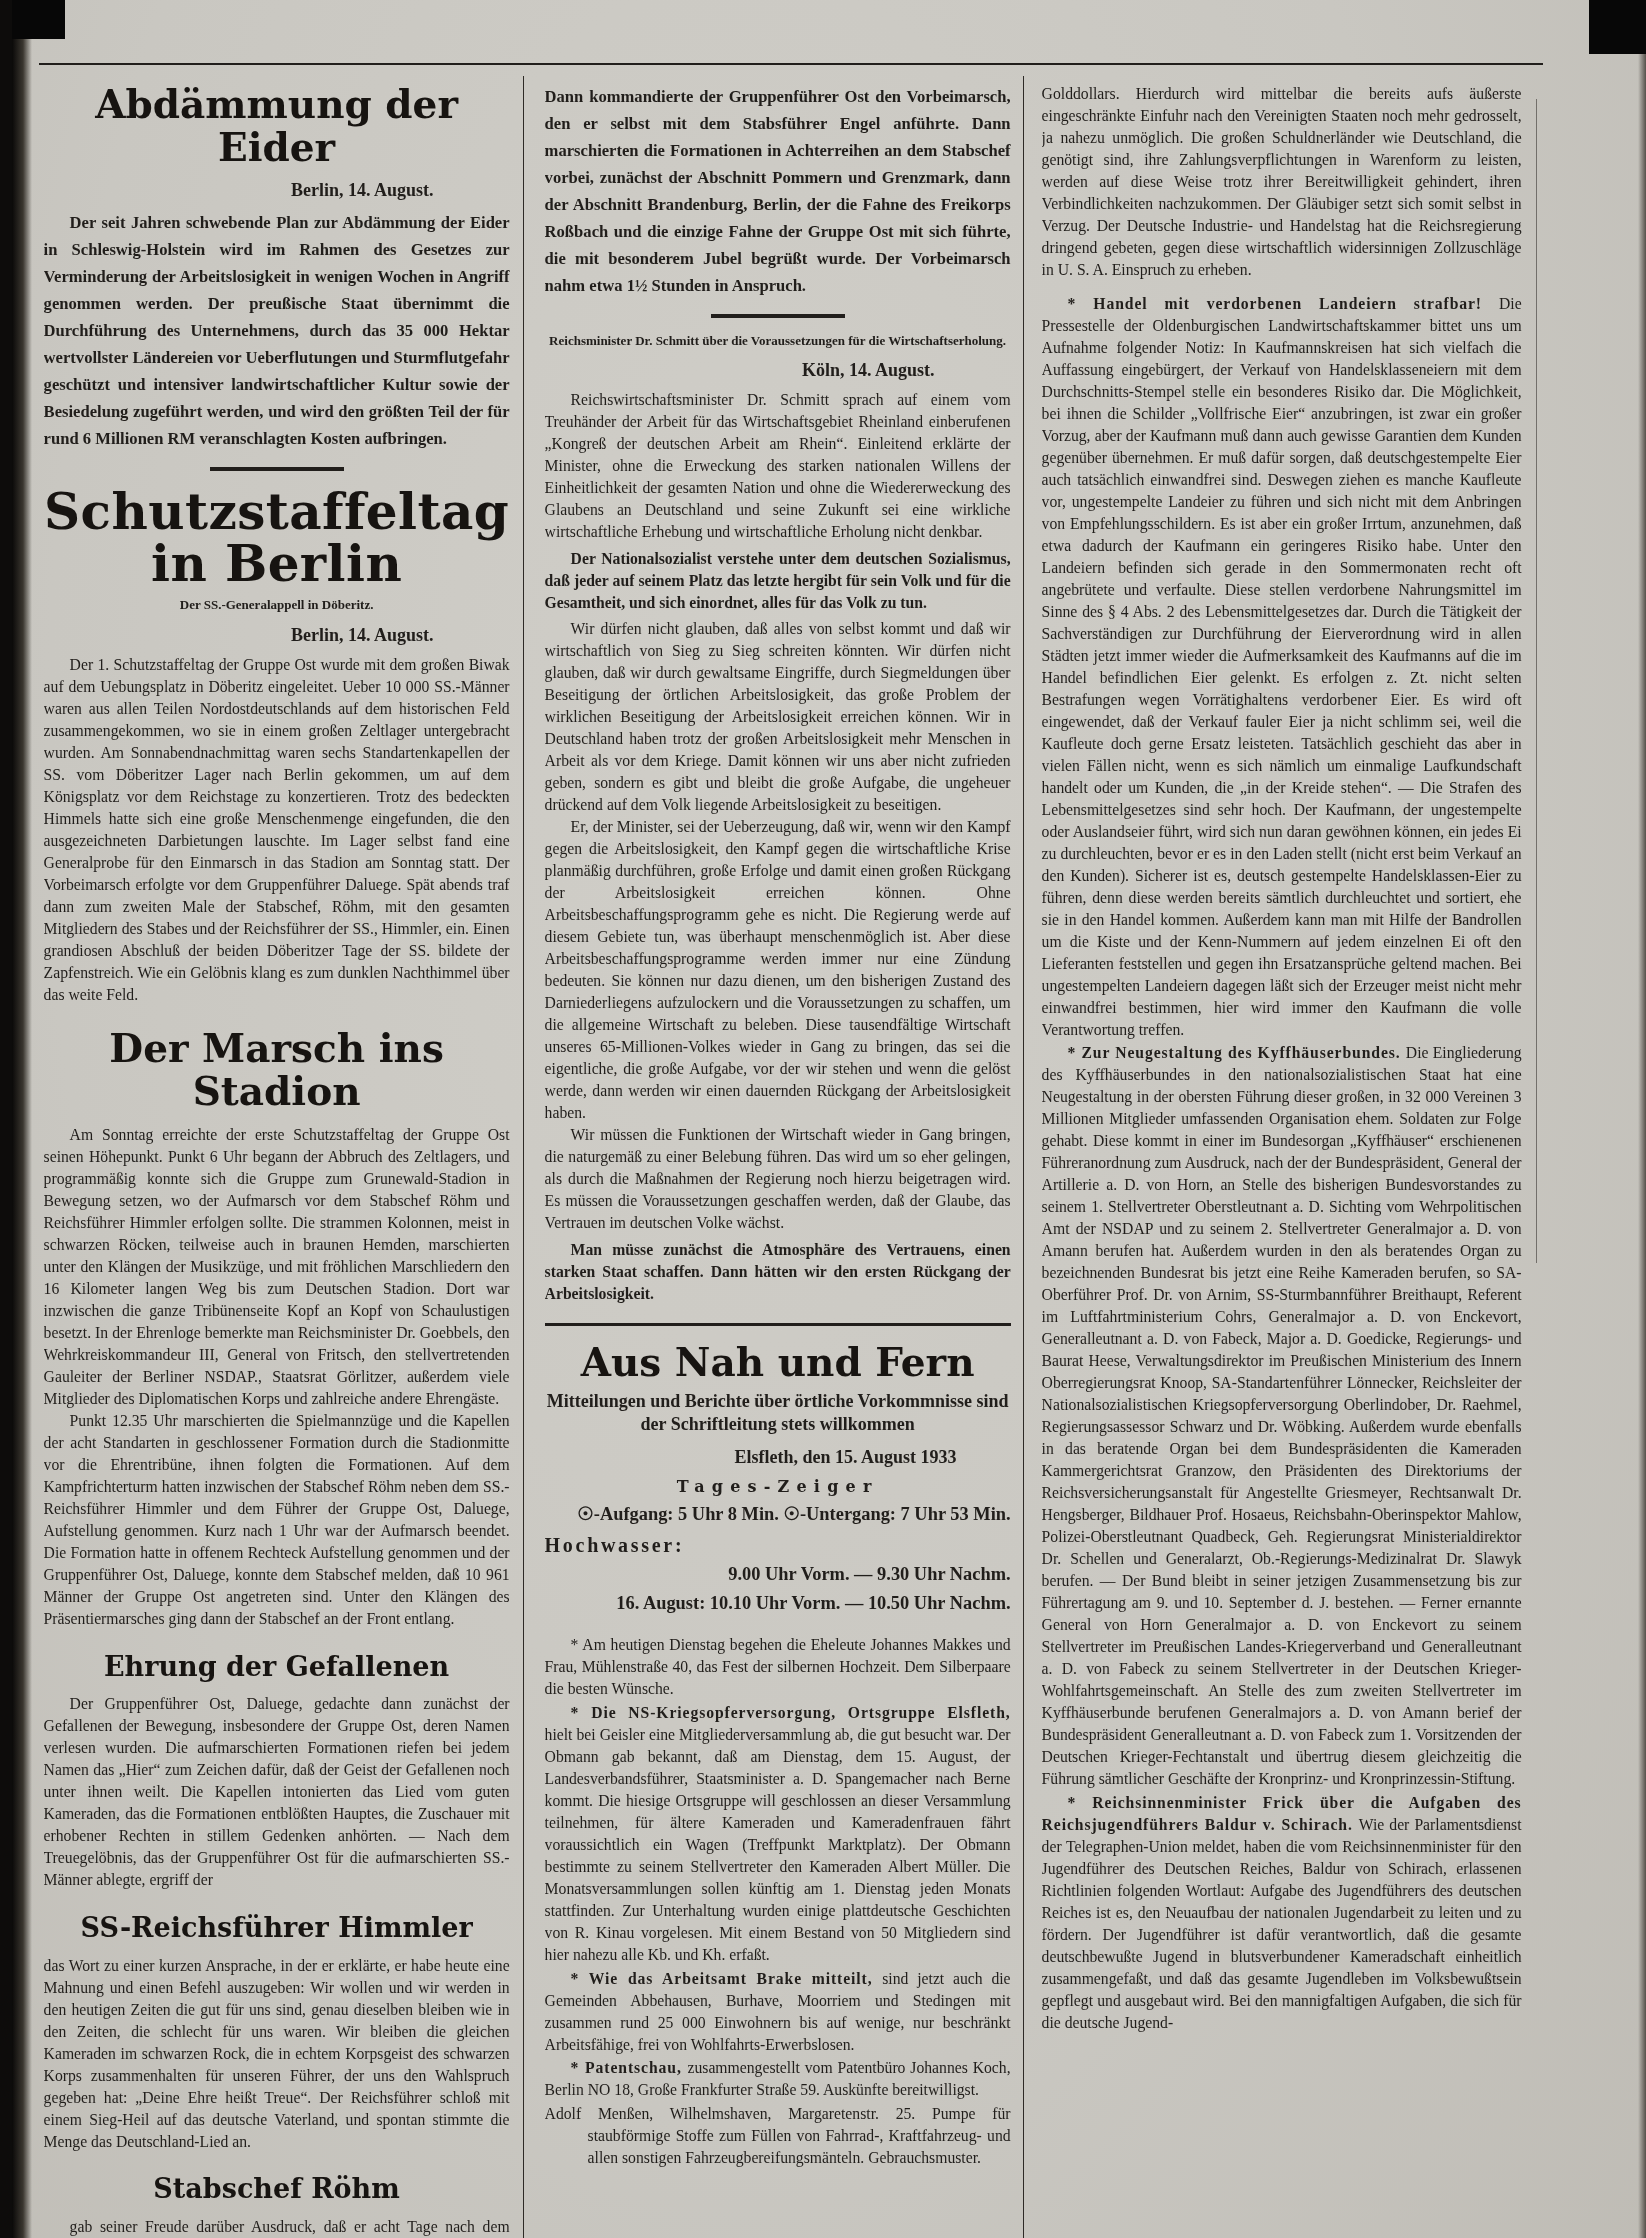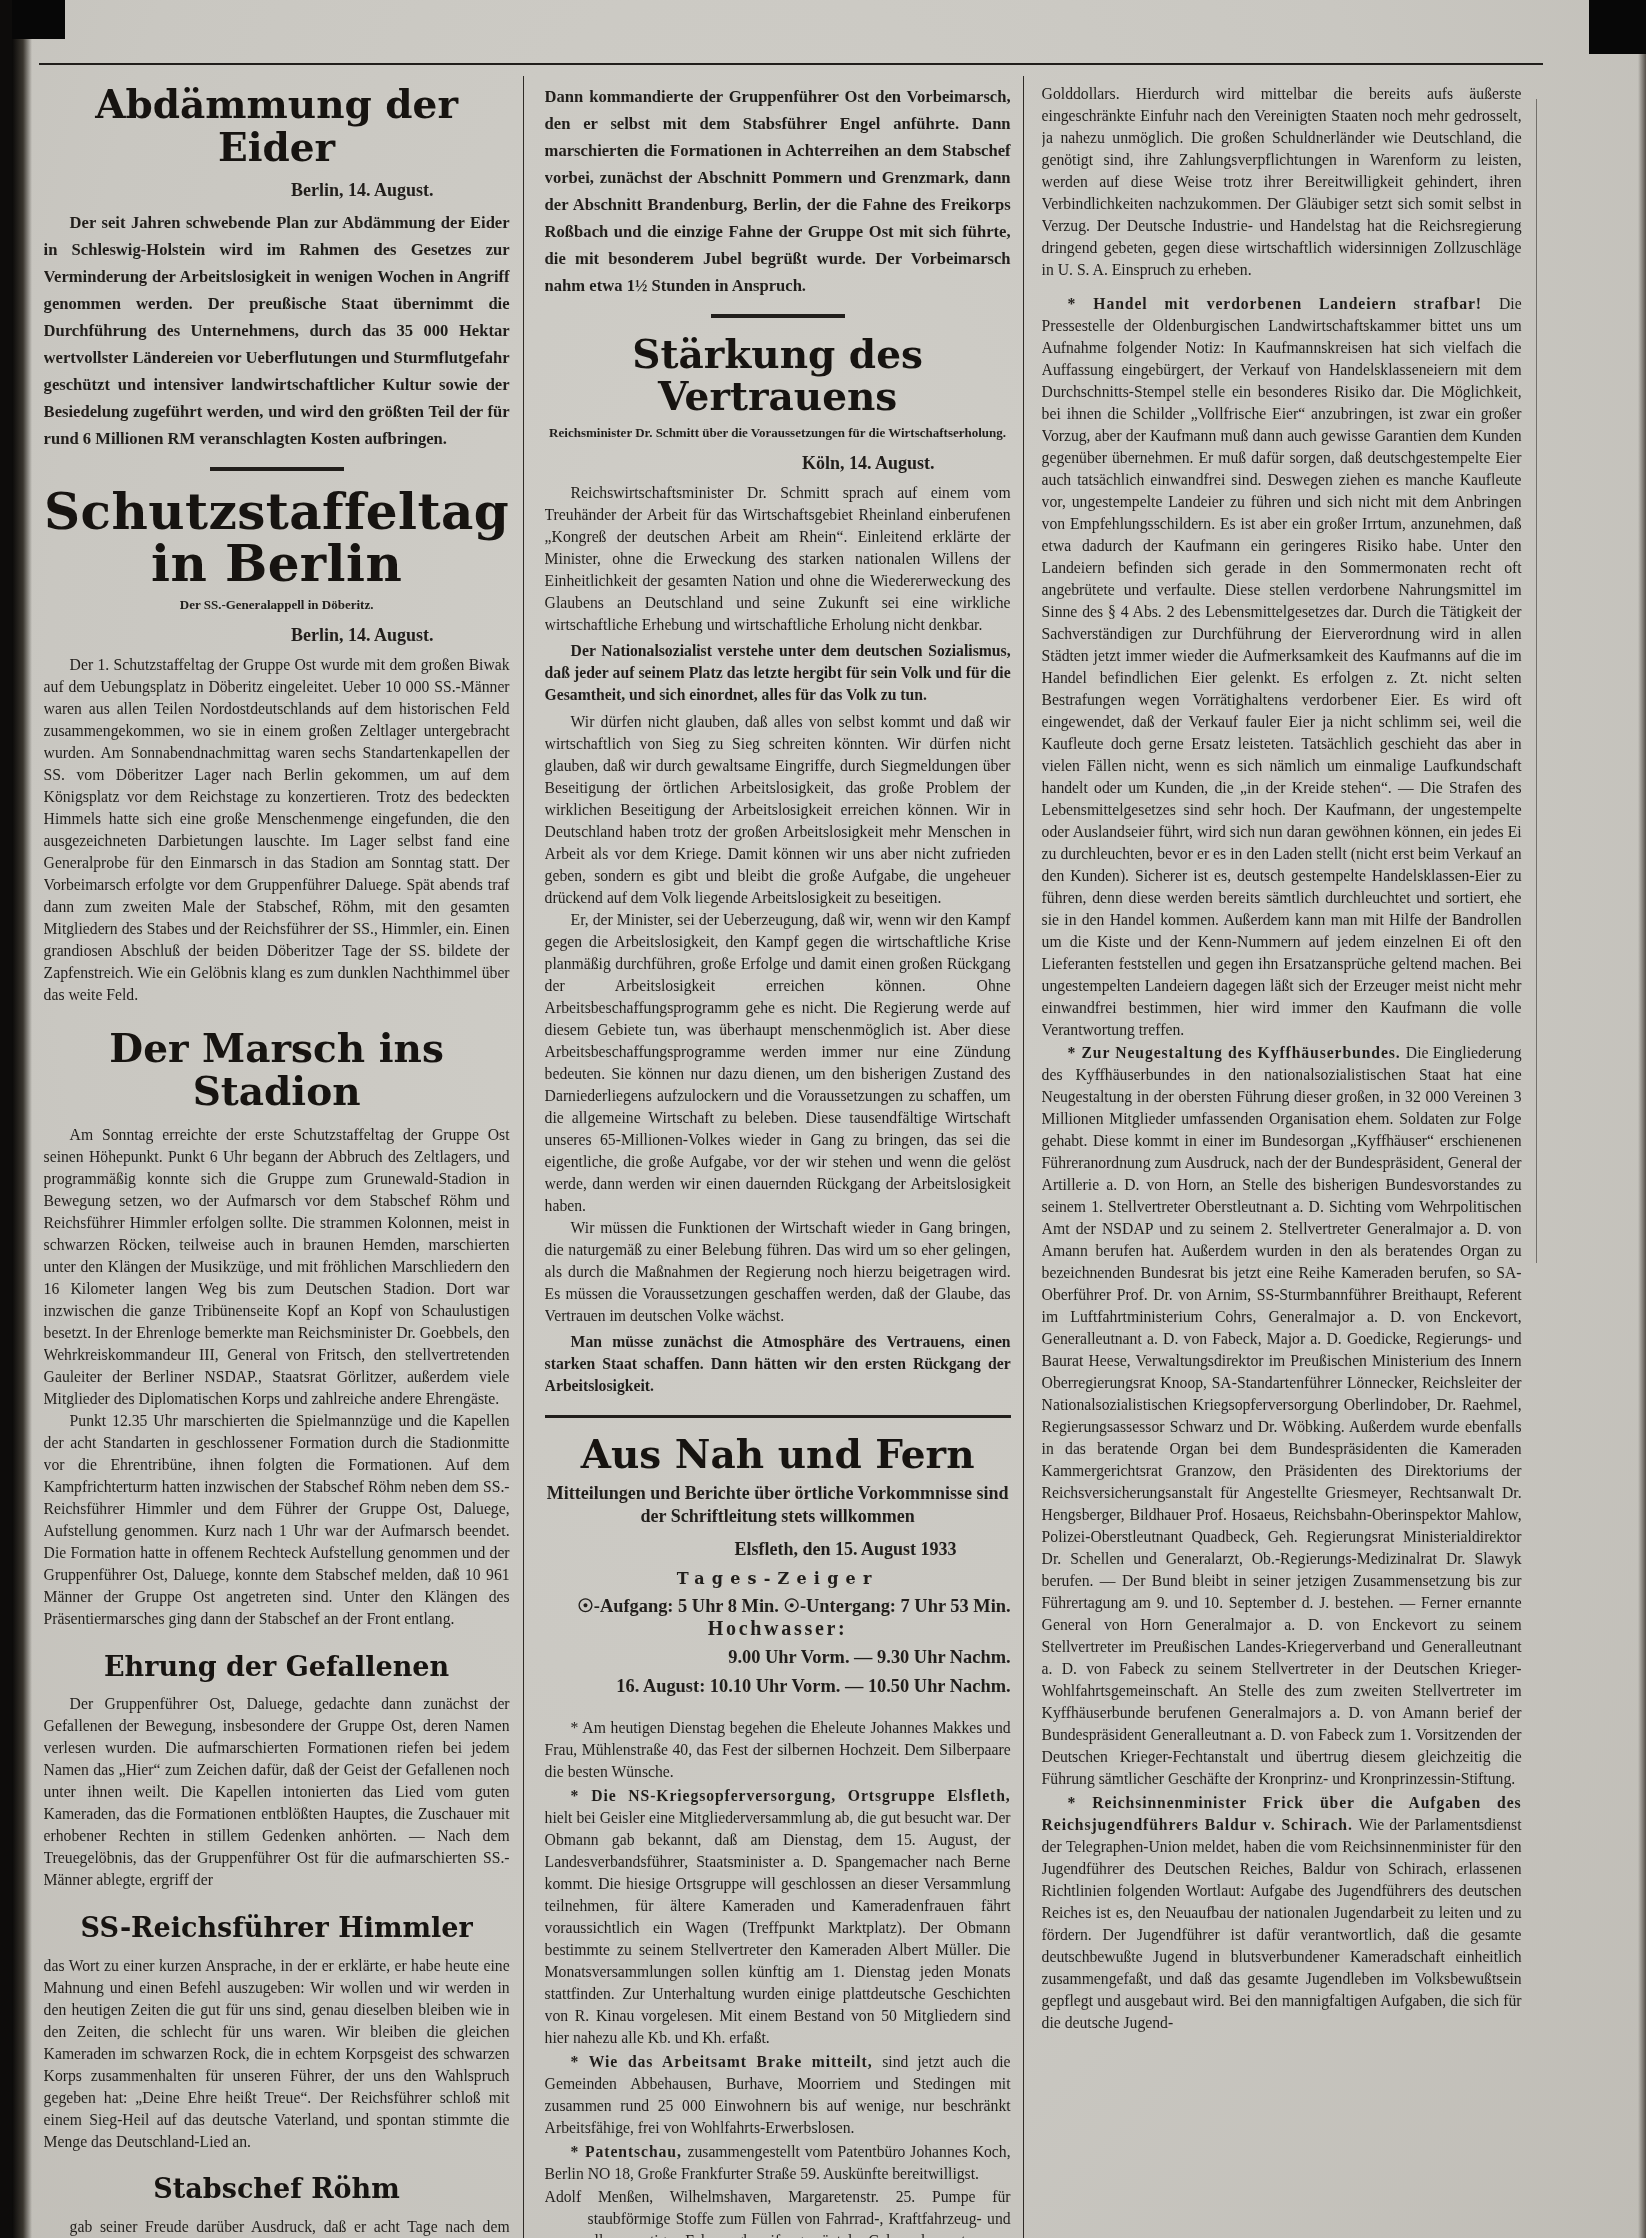--- a/index.html
+++ b/index.html
@@ -54,21 +54,21 @@
   .subhead{font-weight:bold;font-size:13px;line-height:1.25;text-align:center;margin-top:6.3px;}
   .dateline{font-weight:bold;font-size:18px;text-align:right;padding-right:76px;margin:11.6px 0 8px 0;}
   .dateline.center{padding-right:54px;text-align:right;}
   .divider-short{width:134px;height:3.6px;background:var(--ink);margin:15px auto;}
   .rule-heavy{width:100%;height:3.1px;background:var(--ink);margin:18px 0 15px 0;}
   .spacer-sm{height:11.6px;}
   .spacer-md{height:19.7px;}
   .tz-head{font-family:"DejaVu Serif",serif;font-weight:bold;font-size:16px;letter-spacing:7.2px;
     text-align:center;margin-top:9px;}
   .tz-line{font-weight:bold;font-size:18.4px;text-align:right;text-indent:0;margin-top:7.2px;}
-  .tz-sub{font-weight:bold;font-size:20px;text-align:center;text-indent:0;letter-spacing:2.7px;}
+  .tz-sub{font-weight:bold;font-size:20px;text-align:left;text-indent:0;margin-top:9px;letter-spacing:2.7px;}
   .emph{font-weight:bold;text-indent:26px;margin:4.5px 0;}
   .headings-gap{margin-top:20.6px;}
 </style>
 </head>
 <body>
 
 <div class="paper">
 
   <div class="masthead-rule"></div>
   <div class="col-rule r1"></div>
@@ -123,21 +123,20 @@
   </div>
 
   <div class="col col-mid">
     <div class="lead-bold">
         <p>Dann kommandierte der Gruppenführer Ost den Vorbeimarsch, den er selbst mit dem Stabsführer Engel anführte. Dann marschierten die Formationen in Achterreihen an dem Stabschef vorbei, zunächst der Abschnitt Pommern und Grenzmark, dann der Abschnitt Brandenburg, Berlin, der die Fahne des Freikorps Roßbach und die einzige Fahne der Gruppe Ost mit sich führte, die mit besonderem Jubel begrüßt wurde. Der Vorbeimarsch nahm etwa 1½ Stunden in Anspruch.</p>
       </div>
 
     <div class="divider-short"></div>
 
     <section>
-      <h1 class="head-md">Stärkung des Vertrauens</h1>
       <div class="subhead">Reichsminister Dr. Schmitt über die Voraussetzungen für die Wirtschaftserholung.</div>
       <div class="dateline">Köln, 14. August.</div>
       <div>
           <p class="body-indent">Reichswirtschaftsminister Dr. Schmitt sprach auf einem vom Treuhänder der Arbeit für das Wirtschaftsgebiet Rheinland einberufenen „Kongreß der deutschen Arbeit am Rhein“. Einleitend erklärte der Minister, ohne die Erweckung des starken nationalen Willens der Einheitlichkeit der gesamten Nation und ohne die Wiedererweckung des Glaubens an Deutschland und seine Zukunft sei eine wirkliche wirtschaftliche Erhebung und wirtschaftliche Erholung nicht denkbar.</p>
         </div>
       <p class="emph">Der Nationalsozialist verstehe unter dem deutschen Sozialismus, daß jeder auf seinem Platz das letzte hergibt für sein Volk und für die Gesamtheit, und sich einordnet, alles für das Volk zu tun.</p>
       <div>
           <p class="body-indent">Wir dürfen nicht glauben, daß alles von selbst kommt und daß wir wirtschaftlich von Sieg zu Sieg schreiten könnten. Wir dürfen nicht glauben, daß wir durch gewaltsame Eingriffe, durch Siegmeldungen über Beseitigung der örtlichen Arbeitslosigkeit, das große Problem der wirklichen Beseitigung der Arbeitslosigkeit erreichen können. Wir in Deutschland haben trotz der großen Arbeitslosigkeit mehr Menschen in Arbeit als vor dem Kriege. Damit können wir uns aber nicht zufrieden geben, sondern es gibt und bleibt die große Aufgabe, die ungeheuer drückend auf dem Volk liegende Arbeitslosigkeit zu beseitigen.</p>
           <p class="body-indent">Er, der Minister, sei der Ueberzeugung, daß wir, wenn wir den Kampf gegen die Arbeitslosigkeit, den Kampf gegen die wirtschaftliche Krise planmäßig durchführen, große Erfolge und damit einen großen Rückgang der Arbeitslosigkeit erreichen können. Ohne Arbeitsbeschaffungsprogramm gehe es nicht. Die Regierung werde auf diesem Gebiete tun, was überhaupt menschenmöglich ist. Aber diese Arbeitsbeschaffungsprogramme werden immer nur eine Zündung bedeuten. Sie können nur dazu dienen, um den bisherigen Zustand des Darniederliegens aufzulockern und die Voraussetzungen zu schaffen, um die allgemeine Wirtschaft zu beleben. Diese tausendfältige Wirtschaft unseres 65-Millionen-Volkes wieder in Gang zu bringen, das sei die eigentliche, die große Aufgabe, vor der wir stehen und wenn die gelöst werde, dann werden wir einen dauernden Rückgang der Arbeitslosigkeit haben.</p>
           <p class="body-indent">Wir müssen die Funktionen der Wirtschaft wieder in Gang bringen, die naturgemäß zu einer Belebung führen. Das wird um so eher gelingen, als durch die Maßnahmen der Regierung noch hierzu beigetragen wird. Es müssen die Voraussetzungen geschaffen werden, daß der Glaube, das Vertrauen im deutschen Volke wächst.</p>

